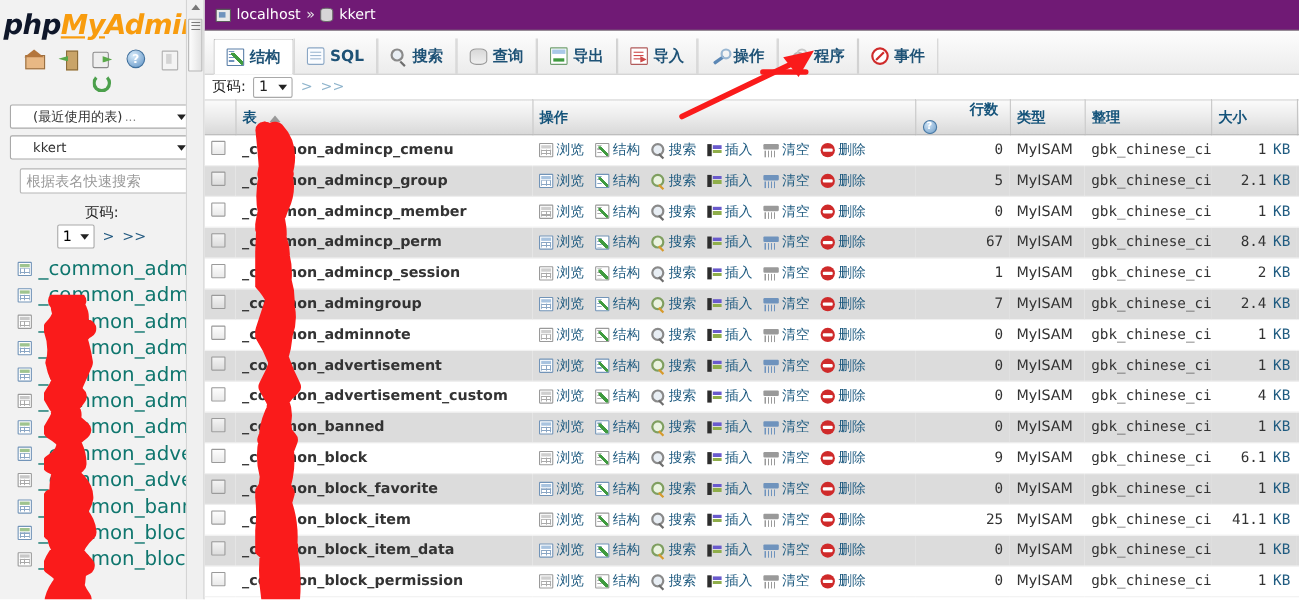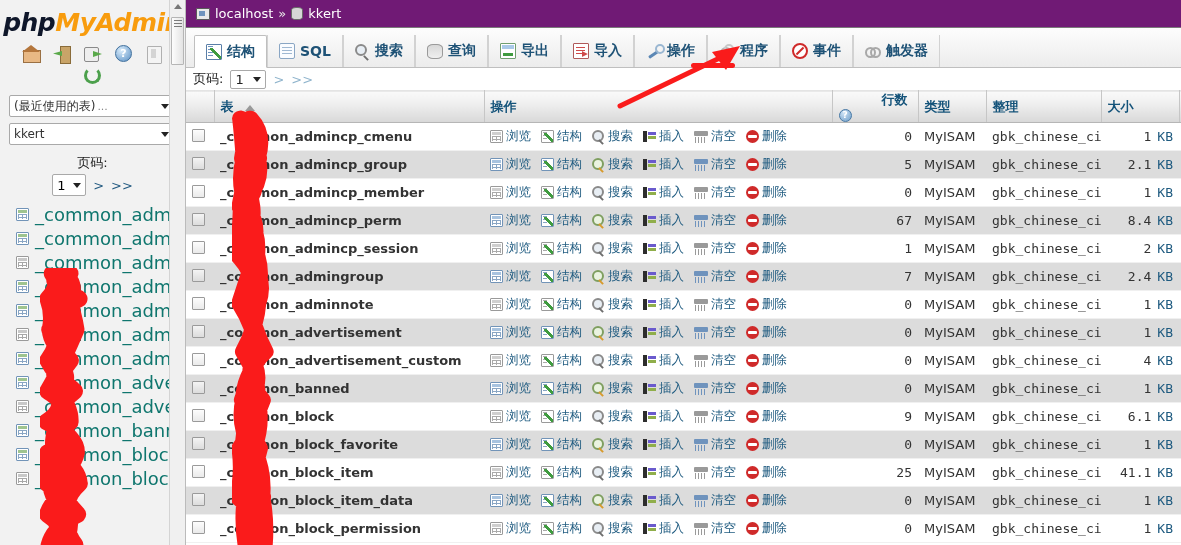--- a/index.html
+++ b/index.html
@@ -25,38 +25,38 @@
     text-align: center;
     padding: 8px 0 4px 0;
     font-family: "DejaVu Sans", "Liberation Sans", sans-serif;
     font-size: 25px;
     font-style: italic;
     font-weight: bold;
     letter-spacing: -0.5px;
     white-space: nowrap;
   }
   .logo .php { color: #0f172a; }
-  .logo .my { color: #f89c0e; }
+  .logo .my { color: #f89c0e; text-decoration: underline; }
   .logo .admin { color: #f89c0e; }
   .logo-icons {
     display: flex; justify-content: center; gap: 13px;
     padding: 4px 0 2px 0;
   }
   .logo-icons2 { display: flex; justify-content: center; padding: 2px 0 8px 0; }
 
   .sb-field { padding: 3px 9px; }
   .sb-select {
     width: 100%; height: 22px;
     border: 1px solid #a9a9a9;
     background: #fff;
     border-radius: 2px;
     font-size: 12px;
     color: #333;
     display: flex; align-items: center;
-    padding: 0 4px;
+    padding: 0 20px;
     position: relative;
   }
   .sb-select .caret {
     position: absolute; right: 6px; top: 50%;
     margin-top: -2px;
     width: 0; height: 0;
     border-left: 4px solid transparent;
     border-right: 4px solid transparent;
     border-top: 5px solid #222;
   }
@@ -414,20 +414,23 @@
       </div>
     </div>
 
     <div class="sb-field">
       <div class="sb-select">
         <span>kkert</span>
         <span class="caret"></span>
       </div>
     </div>
 
+    <div class="sb-search">
+      <span>根据表名快速搜索</span>
+    </div>
 
     <div class="sb-pagelabel">页码:</div>
 
     <div class="sb-pagerow">
       <div class="sb-pagesel">
         <span>1</span>
         <span class="caret"></span>
       </div>
       <span class="sb-nav">&gt;</span>
       <span class="sb-nav">&gt;&gt;</span>
@@ -530,24 +533,20 @@
           <span class="ti ti-oper"></span>
           <span>操作</span>
         </div>
         <div class="tab">
           <span class="ti ti-proc"></span>
           <span>程序</span>
         </div>
         <div class="tab">
           <span class="ti ti-event"></span>
           <span>事件</span>
-        </div>
-        <div class="tab">
-          <span class="ti ti-trig"></span>
-          <span>触发器</span>
         </div>
       </div>
 
     <div id="pagenav">
       <span>页码:</span>
       <span class="sel">
         <span>1</span>
         <span class="caret"></span>
       </span>
       <a href="#">&gt;</a>

